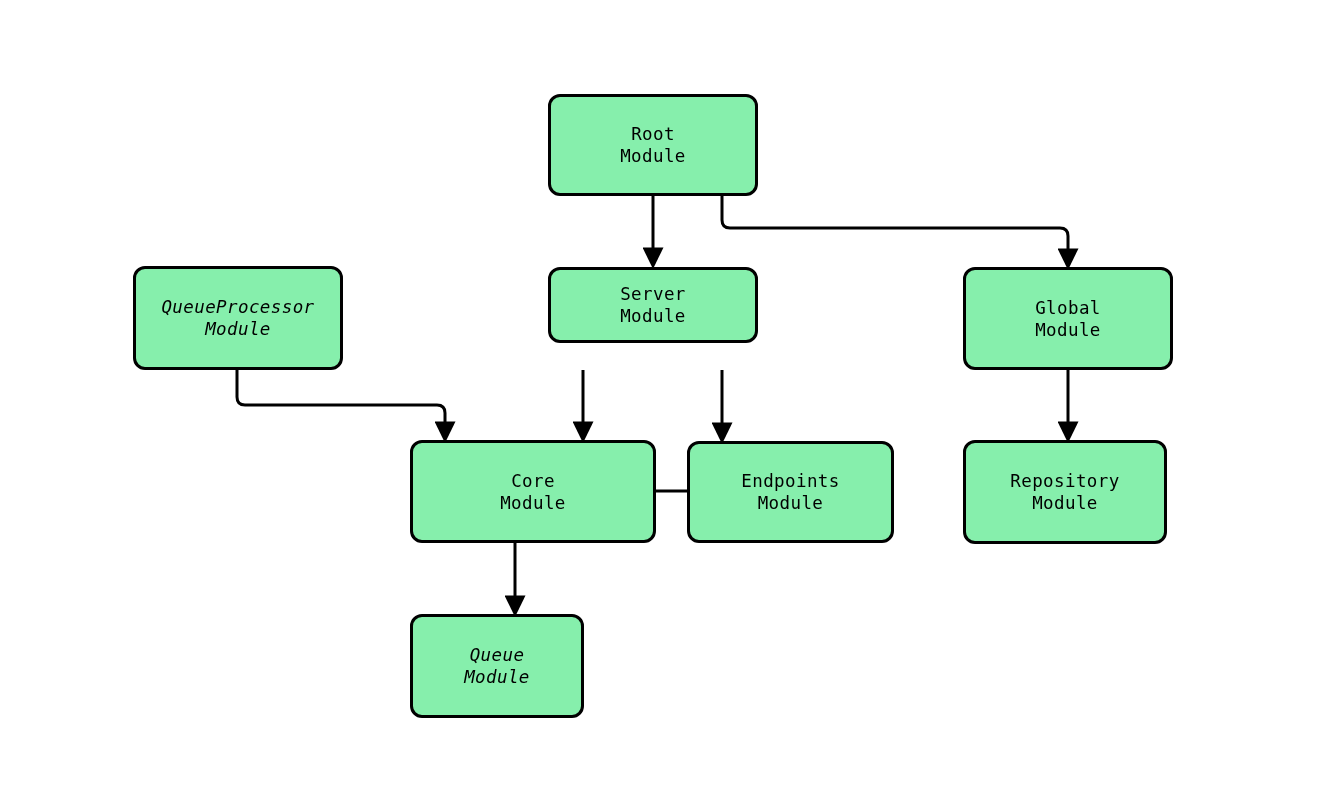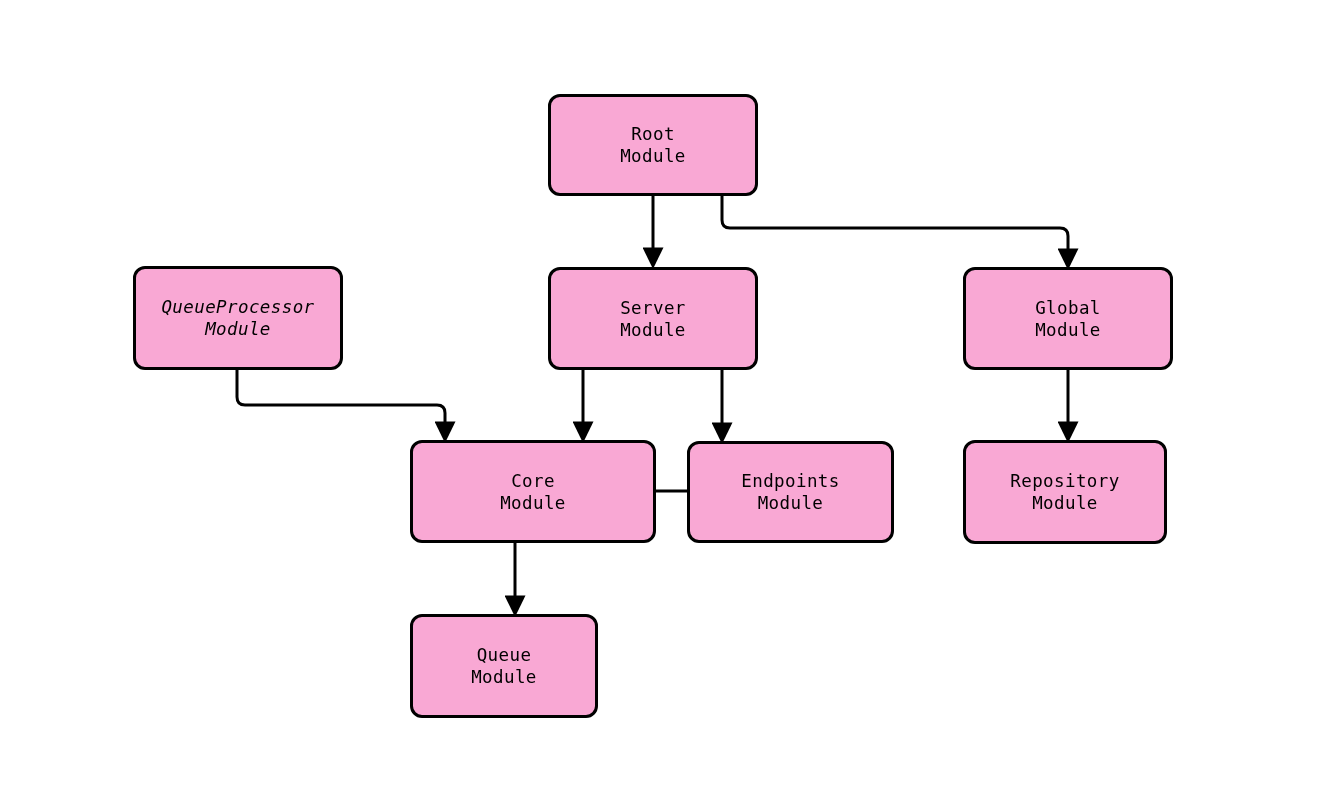--- a/index.html
+++ b/index.html
@@ -23,21 +23,21 @@
   #edge-layer {
     position: absolute;
     left: 0;
     top: 0;
     width: 1337px;
     height: 809px;
   }
   .node {
     position: absolute;
     box-sizing: border-box;
-    background: #f9a8d4;
+    background: #86efac;
     border: 3px solid #000000;
     border-radius: 12px;
     display: flex;
     flex-direction: column;
     align-items: center;
     justify-content: center;
     z-index: 2;
   }
   .node-label {
     font-family: "DejaVu Sans Mono", "Liberation Mono", monospace;
@@ -75,39 +75,39 @@
 
   <div id="node-layer">
       <div class="node" style="left: 548px; top: 94px; width: 210px; height: 102px;">
         <div class="node-label">Root
 Module</div>
       </div>
       <div class="node" style="left: 133px; top: 266px; width: 210px; height: 104px; font-style: italic;">
         <div class="node-label">QueueProcessor
 Module</div>
       </div>
-      <div class="node" style="left: 548px; top: 267px; width: 210px; height: 103px;">
+      <div class="node" style="left: 548px; top: 267px; width: 210px; height: 76px;">
         <div class="node-label">Server
 Module</div>
       </div>
       <div class="node" style="left: 963px; top: 267px; width: 210px; height: 103px;">
         <div class="node-label">Global
 Module</div>
       </div>
       <div class="node" style="left: 410px; top: 440px; width: 246px; height: 103px;">
         <div class="node-label">Core
 Module</div>
       </div>
       <div class="node" style="left: 687px; top: 441px; width: 207px; height: 102px;">
         <div class="node-label">Endpoints
 Module</div>
       </div>
       <div class="node" style="left: 963px; top: 440px; width: 204px; height: 104px;">
         <div class="node-label">Repository
 Module</div>
       </div>
-      <div class="node" style="left: 410px; top: 614px; width: 188px; height: 104px;">
+      <div class="node" style="left: 410px; top: 614px; width: 174px; height: 104px; font-style: italic;">
         <div class="node-label">Queue
 Module</div>
       </div>
     </div>
 
 </div>
 
 </body></html>

